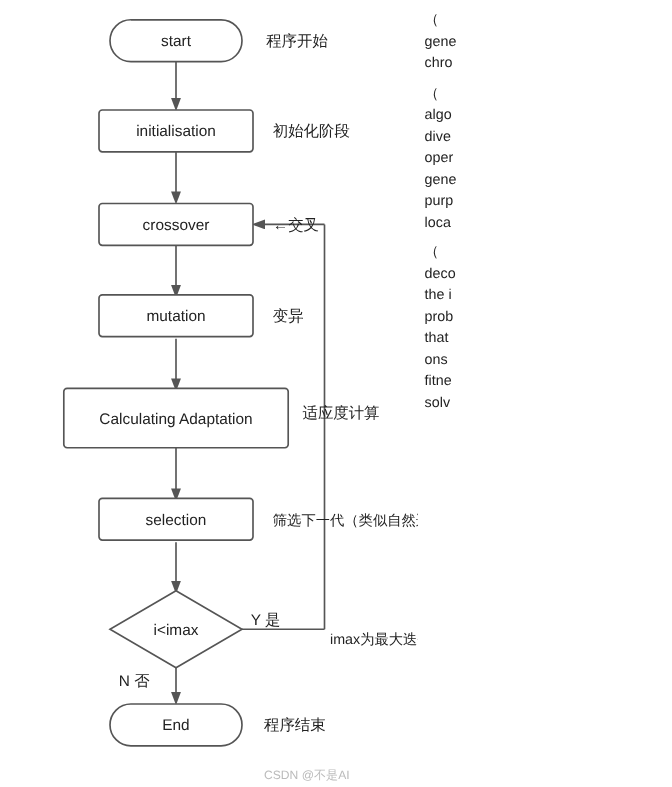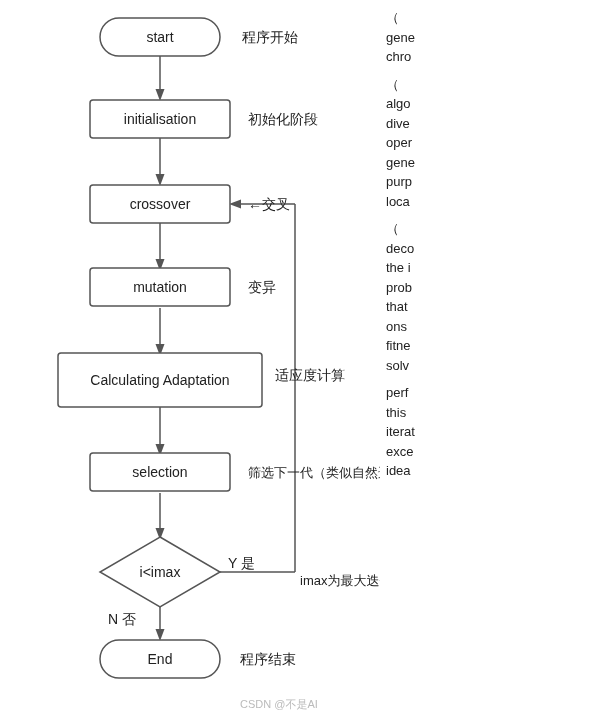--- a/index.html
+++ b/index.html
@@ -133,16 +133,13 @@
 <div class="text-area">
   <div class="text-block">
     <span>（<br>gene<br>chro</span>
   </div>
   <div class="text-block">
     <span>（<br>algo<br>dive<br>oper<br>gene<br>purp<br>loca</span>
   </div>
   <div class="text-block">
     <span>（<br>deco<br>the i<br>prob<br>that<br>ons<br>fitne<br>solv</span>
   </div>
-  <div class="text-block">
-    <span>perf<br>this<br>iterat<br>exce<br>idea</span>
-  </div>
 </div>
 
 </body></html>

